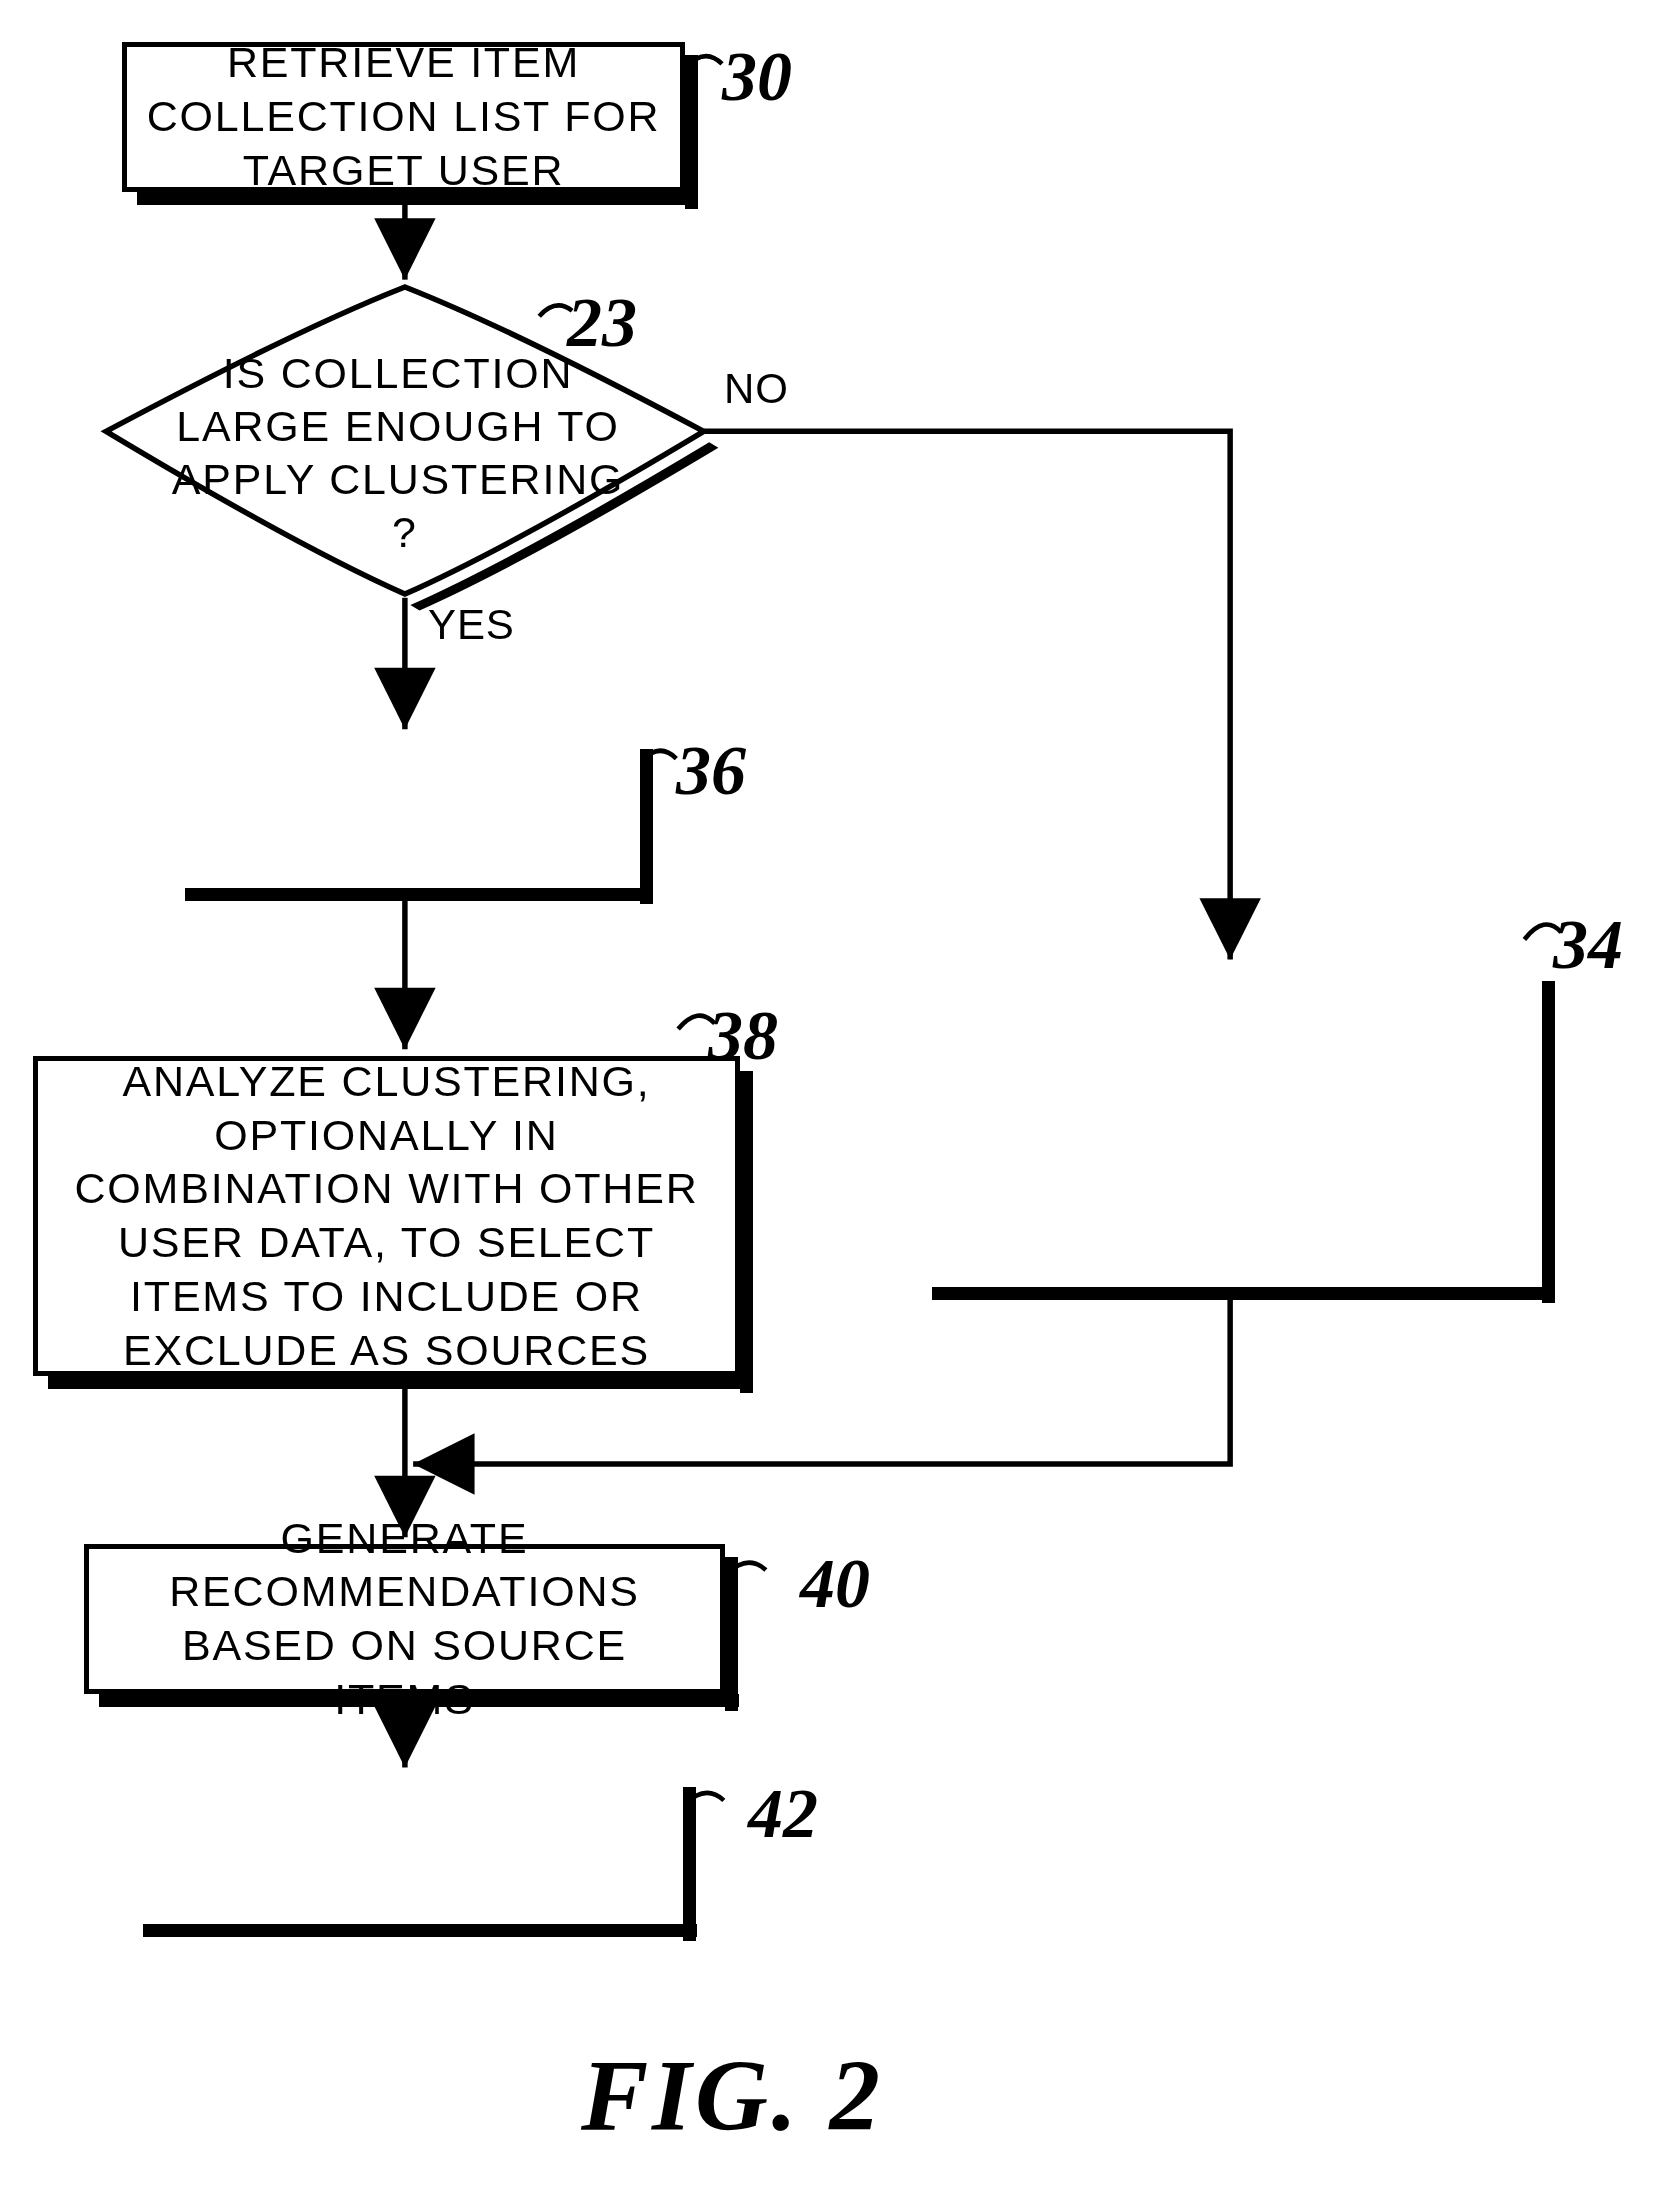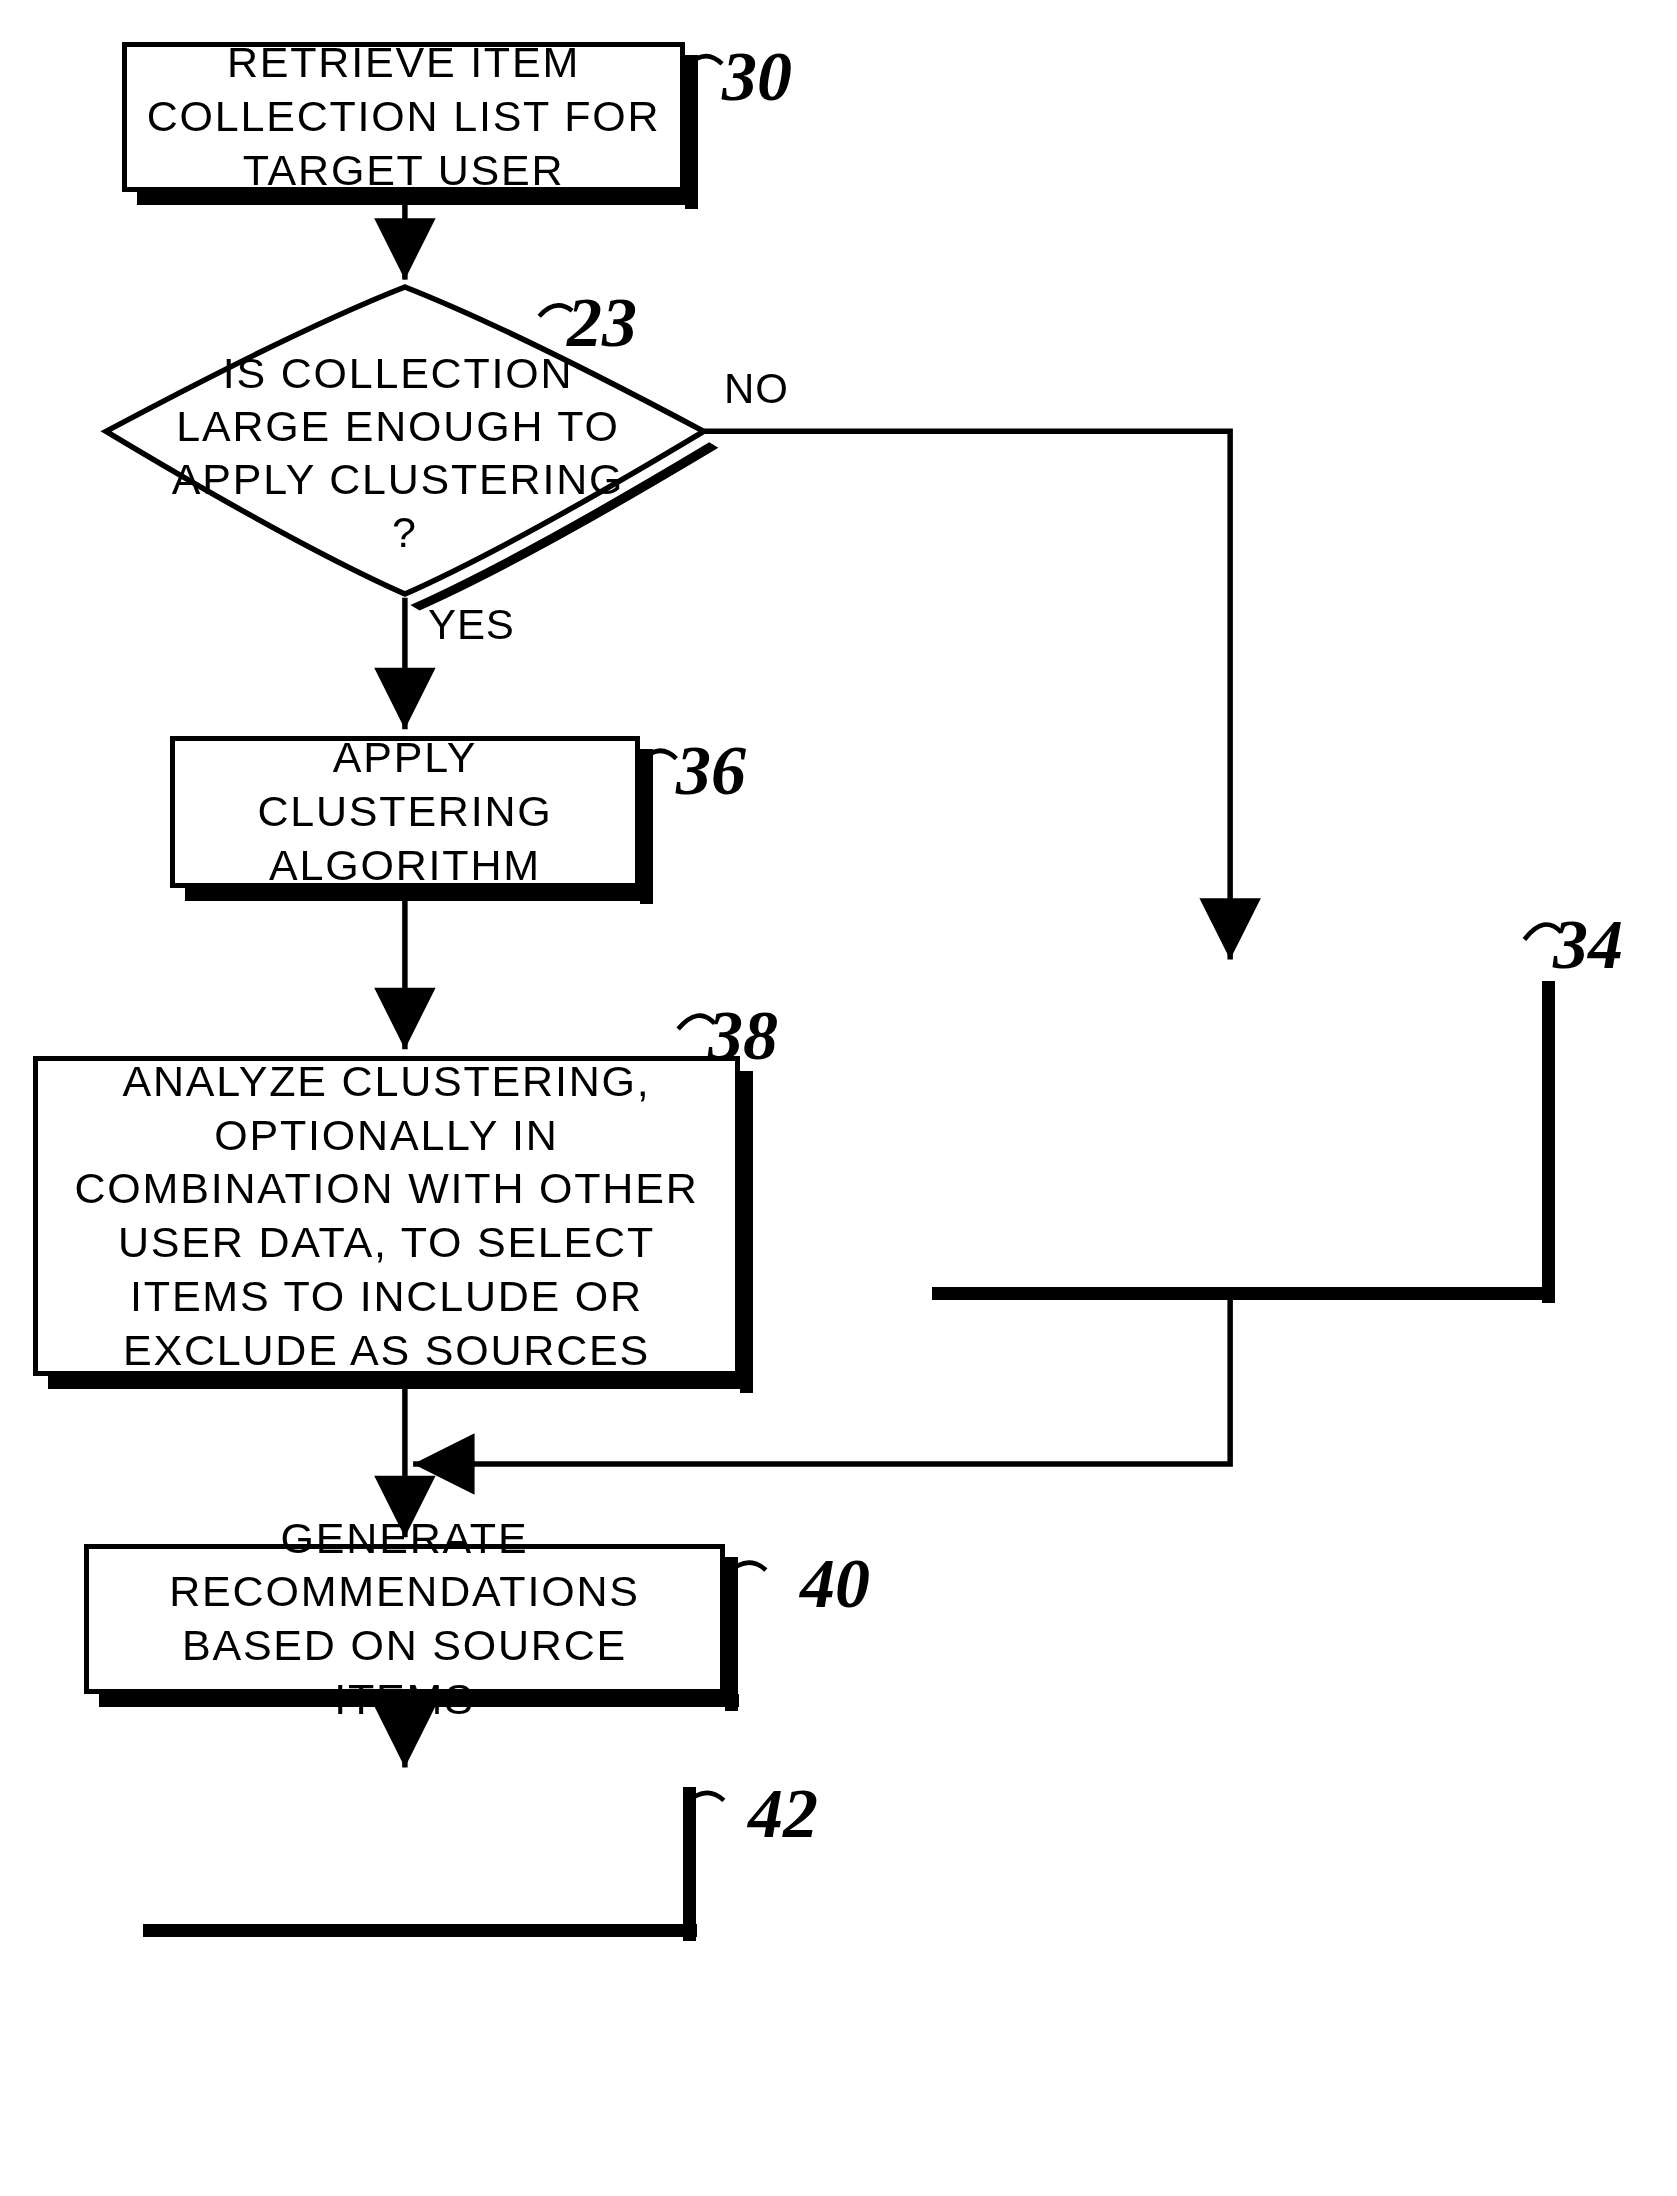--- a/index.html
+++ b/index.html
@@ -76,23 +76,20 @@
 
   <div class="shadow-r" style="left:685px; top:55px; width:12.8px; height:154px;"></div>
   <div class="shadow-b" style="left:137px; top:192px; width:561px; height:12.8px;"></div>
   <div class="box" style="left:122px; top:42px; width:563px; height:150px;">
     <div class="box-text">RETRIEVE ITEM COLLECTION LIST FOR TARGET USER</div>
   </div>
   <div class="ref" style="left:722px; top:37px;">30</div>
 
   <div class="shadow-r" style="left:640px; top:749px; width:12.8px; height:155px;"></div>
   <div class="shadow-b" style="left:185px; top:888px; width:468px; height:12.8px;"></div>
-  <div class="box" style="left:170px; top:736px; width:470px; height:152px;">
-    <div class="box-text">APPLY CLUSTERING ALGORITHM</div>
-  </div>
   <div class="ref" style="left:676px; top:731px;">36</div>
 
   <div class="shadow-r" style="left:740px; top:1071px; width:12.8px; height:322px;"></div>
   <div class="shadow-b" style="left:48px; top:1376px; width:705px; height:12.8px;"></div>
   <div class="box" style="left:33px; top:1056px; width:707px; height:320px;">
     <div class="box-text">ANALYZE CLUSTERING, OPTIONALLY IN COMBINATION WITH OTHER USER DATA, TO SELECT ITEMS TO INCLUDE OR EXCLUDE AS SOURCES</div>
   </div>
   <div class="ref" style="left:708px; top:996px;">38</div>
 
   <div class="shadow-r" style="left:1542px; top:981px; width:12.8px; height:322px;"></div>
@@ -108,20 +105,21 @@
 
   <div class="shadow-r" style="left:683px; top:1787px; width:12.8px; height:154px;"></div>
   <div class="shadow-b" style="left:143px; top:1924px; width:554px; height:12.8px;"></div>
   <div class="ref" style="left:719px; top:1774px;margin-left:29px;">42</div>
 
   <div class="ref" style="left:567px; top:283px;">23</div>
 
   <div class="branch" style="left:428px; top:601px;">YES</div>
   <div class="branch" style="left:724px; top:365px;">NO</div>
 
+  <div class="fig-title" style="left:581px; top:2038px;">FIG.  2</div>
 
   <svg class="overlay" viewBox="0 0 1836 2404" xmlns="http://www.w3.org/2000/svg">
     <defs>
       <marker id="arrow" viewBox="0 0 20 20" refX="18" refY="10" markerWidth="14" markerHeight="14" orient="auto">
         <path d="M 2 2 L 18 10 L 2 18 Z" fill="#000"></path>
       </marker>
     </defs>
 
     <g>
       <path d="M 443 314

